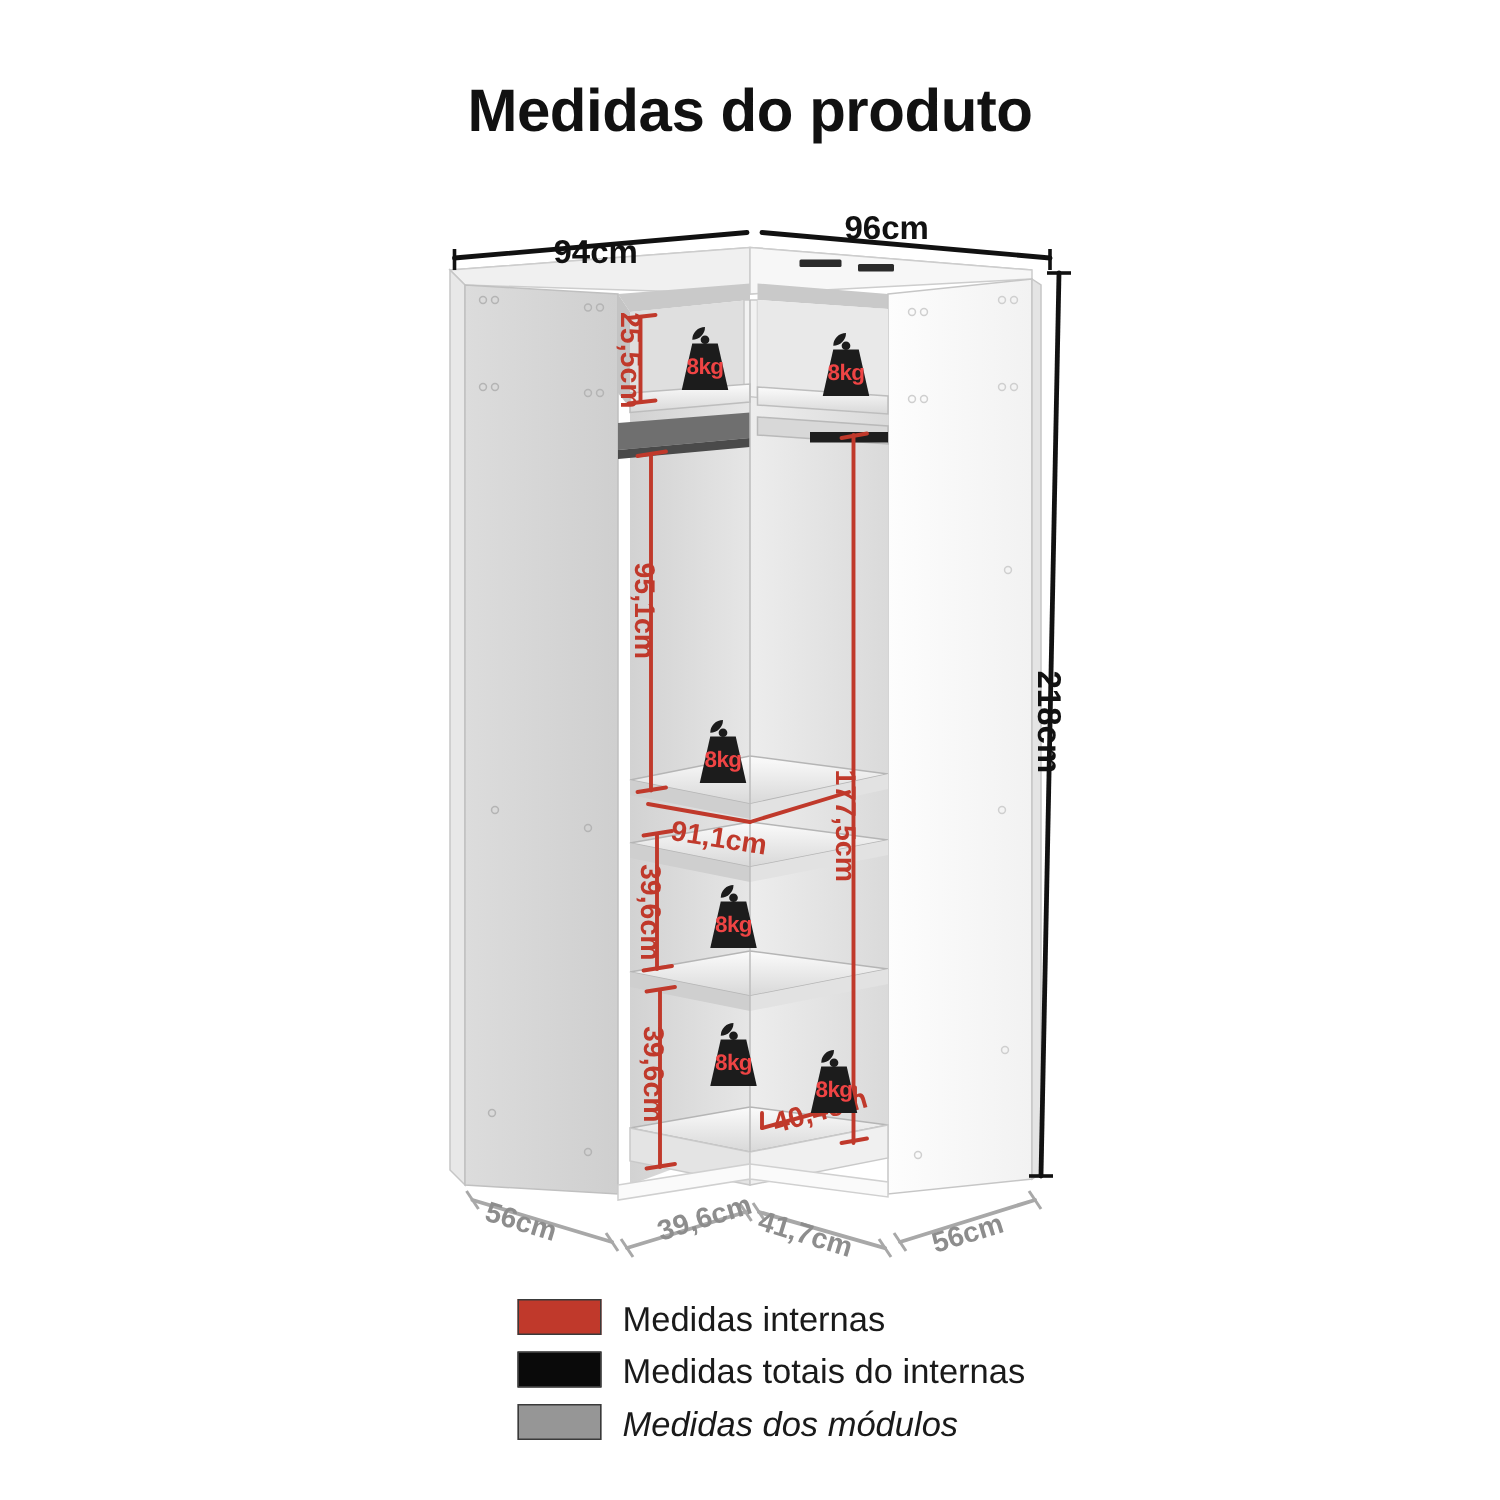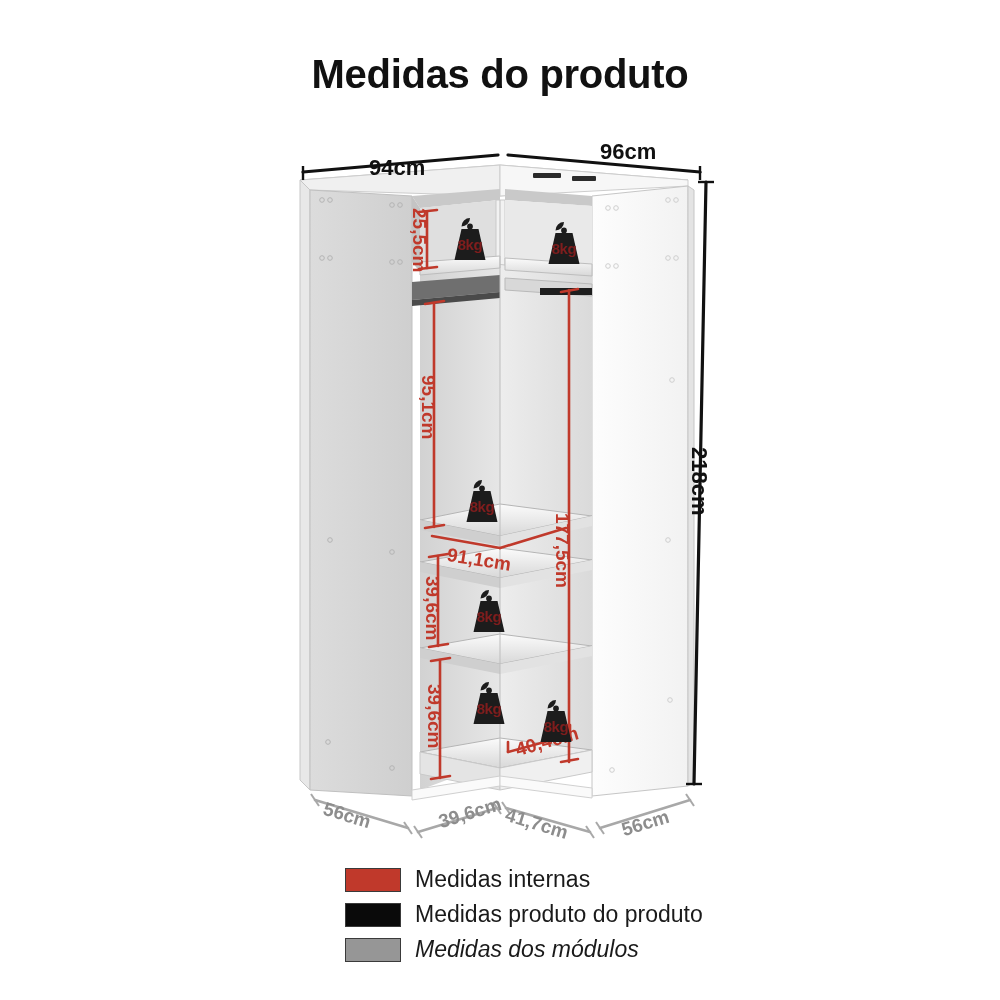--- a/index.html
+++ b/index.html
@@ -7,32 +7,32 @@
     width:1000px;height:1000px;background:#ffffff;
     font-family:"Liberation Sans", sans-serif;
     overflow:hidden;position:relative;
   }
   #stage{position:absolute;inset:0;width:1000px;height:1000px;}
   .title{
     position:absolute;left:0;top:52px;width:1000px;text-align:center;
     font-size:40px;font-weight:bold;color:#111111;letter-spacing:-0.3px;
   }
   svg{position:absolute;left:0;top:0;width:1000px;height:1000px;}
-  .lgd-row{position:absolute;display:flex;align-items:center;gap:14px;}
+  .lgd-row{position:absolute;display:flex;align-items:flex-start;gap:14px;}
   .sw{width:56px;height:24px;border:1px solid #3a3a3a;box-sizing:border-box;}
   .lgd-txt{font-size:23px;color:#1a1a1a;white-space:nowrap;}
   .dim{font-size:19px;font-weight:600;white-space:nowrap;position:absolute;
        transform-origin:left top;}
   .red{color:#c0392b;}
   .blk{color:#111111;font-weight:bold;font-size:22px;}
   .gry{color:#8d8d8d;}
   .kg{position:absolute;width:52px;height:46px;}
   .kg svg{position:static;width:52px;height:46px;}
   .kg span{position:absolute;left:0;top:20px;width:52px;text-align:center;
-           font-size:15px;font-weight:bold;color:#7f1d1d;letter-spacing:-0.4px;}
+           font-size:15px;font-weight:bold;color:#ef4444;letter-spacing:-0.4px;}
 </style>
 </head>
 <body>
 
 <div id="stage">
 
   <div class="title">Medidas do produto</div>
 
   <svg viewBox="0 0 1000 1000">
     <defs>
@@ -201,21 +201,21 @@
       <line x1="432" y1="536" x2="500" y2="548"></line>
       <line x1="500" y1="548" x2="566" y2="528"></line>
 
       <line x1="508" y1="752" x2="570" y2="735"></line>
       <line x1="508" y1="752" x2="508" y2="742"></line>
       <line x1="570" y1="735" x2="570" y2="725"></line>
     </g>
   </svg>
 
   <div class="dim blk" style="left:369px;top:155px;">94cm</div>
-  <div class="dim blk" style="left:600px;top:139px;">96cm</div>
+  <div class="dim blk" style="left:563px;top:139px;">96cm</div>
   <div class="dim blk" style="left:712px;top:447px;transform:rotate(90deg);">218cm</div>
 
   <div class="dim red" style="left:430px;top:208px;transform:rotate(90deg);">25,5cm</div>
   <div class="dim red" style="left:439px;top:375px;transform:rotate(90deg);">95,1cm</div>
   <div class="dim red" style="left:449px;top:544px;transform:rotate(9deg);">91,1cm</div>
   <div class="dim red" style="left:573px;top:513px;transform:rotate(90deg);">177,5cm</div>
   <div class="dim red" style="left:443px;top:576px;transform:rotate(90deg);">39,6cm</div>
   <div class="dim red" style="left:445px;top:684px;transform:rotate(90deg);">39,6cm</div>
   <div class="dim red" style="left:513px;top:740px;transform:rotate(-16deg);">40,4cm</div>
 
@@ -278,20 +278,20 @@
       </svg>
     <span>8kg</span>
   </div>
 
   <div class="lgd-row" style="left:345px;top:866px;">
     <span class="sw" style="background:#c0392b;"></span>
     <span class="lgd-txt">Medidas internas</span>
   </div>
   <div class="lgd-row" style="left:345px;top:901px;">
     <span class="sw" style="background:#0a0a0a;"></span>
-    <span class="lgd-txt">Medidas produto do produto</span>
+    <span class="lgd-txt">Medidas totais do internas</span>
   </div>
   <div class="lgd-row" style="left:345px;top:936px;font-style:italic;">
     <span class="sw" style="background:#969696;"></span>
     <span class="lgd-txt">Medidas dos módulos</span>
   </div>
 
 </div>
 
 </body></html>

